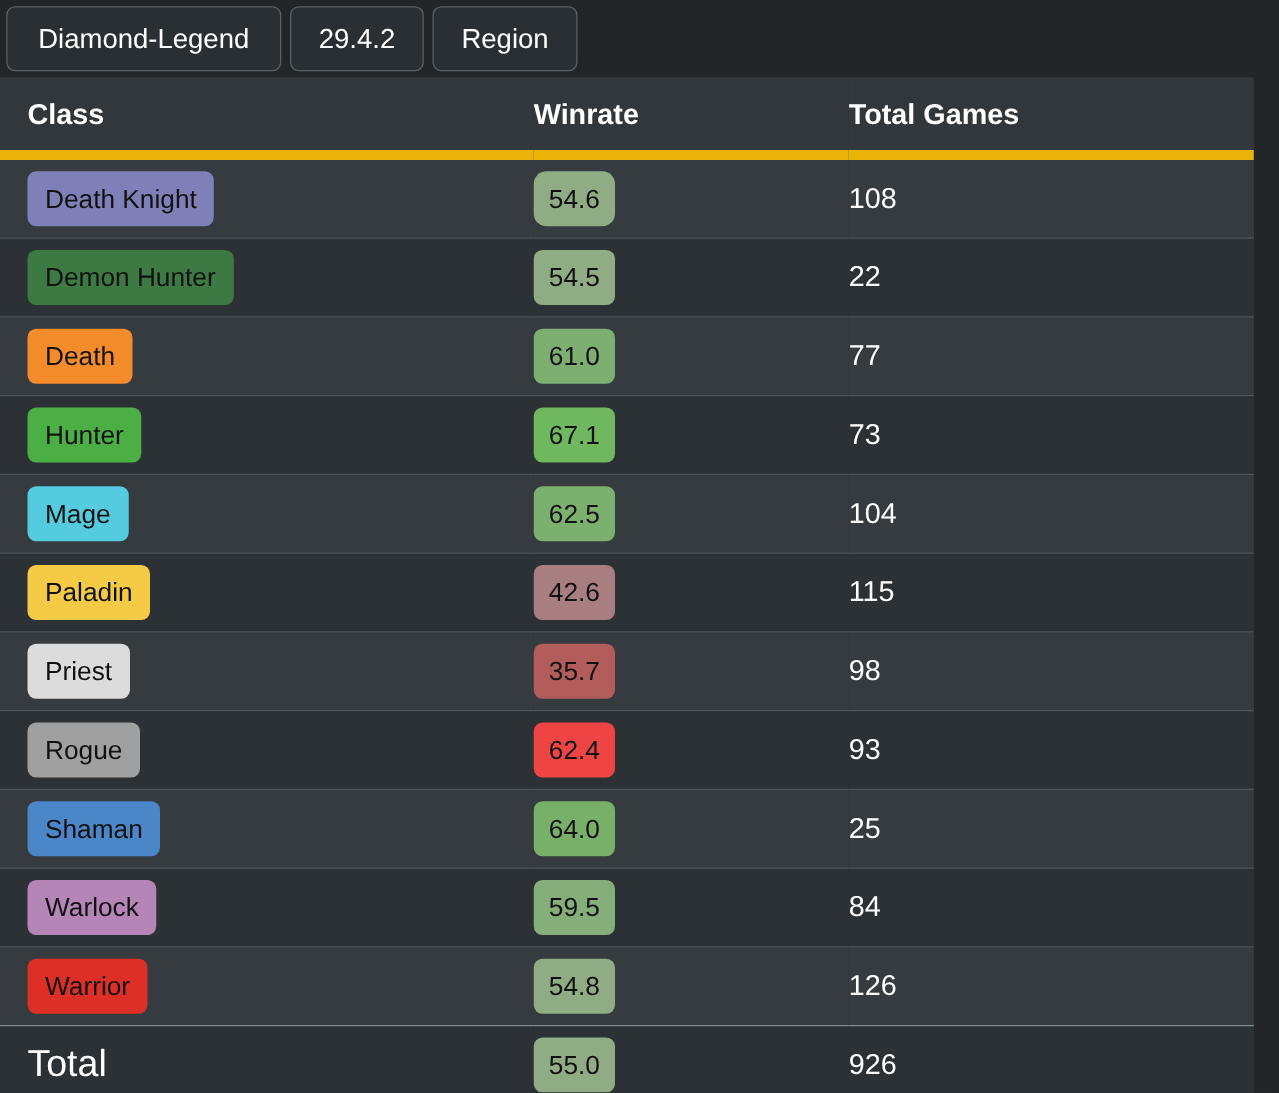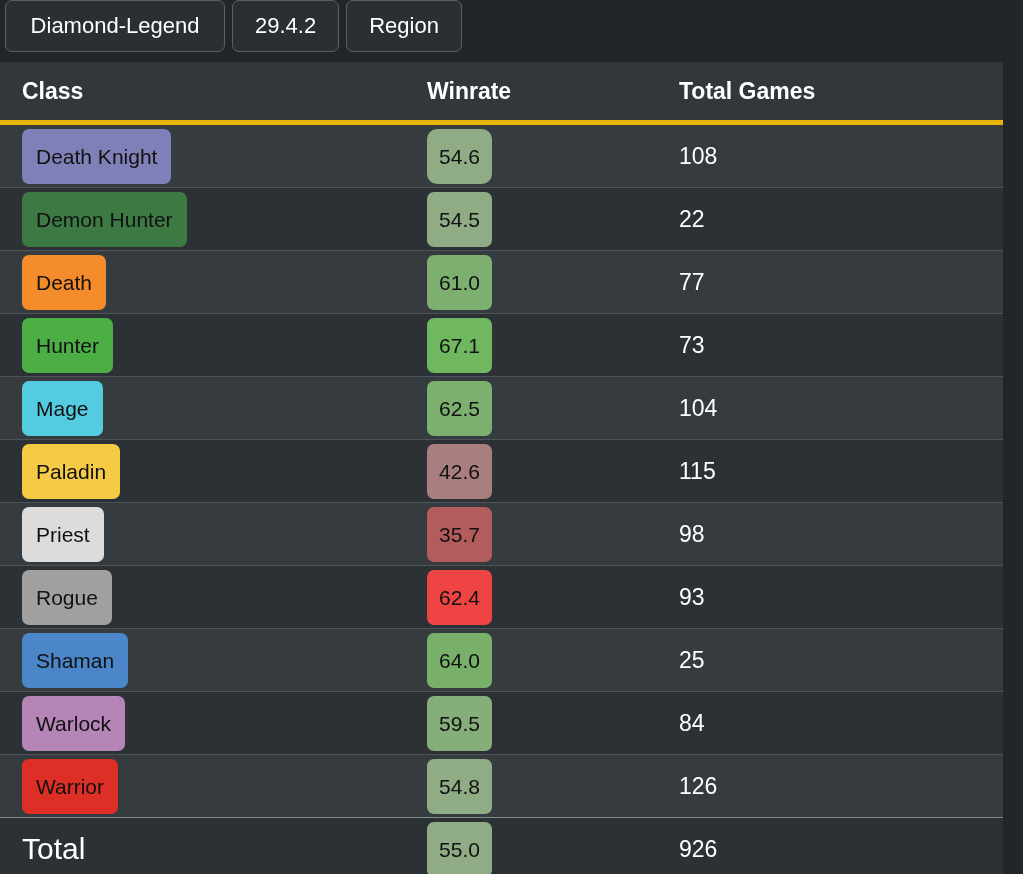--- a/index.html
+++ b/index.html
@@ -21,21 +21,21 @@
   }
 
   
   .filter-bar {
     position: absolute;
     left: 0;
     top: 0;
     height: 62px;
     width: 973px;
     display: flex;
-    align-items: flex-start;
+    align-items: center;
     gap: 7px;
     padding-left: 5px;
     box-sizing: border-box;
     background: #222629;
   }
 
   .filter-btn {
     height: 52px;
     box-sizing: border-box;
     border: 1px solid #5a6166;
@@ -75,21 +75,21 @@
 
   thead th {
     background: #31373a;
     color: #ffffff;
     font-size: 23px;
     font-weight: bold;
     text-align: left;
     height: 58px;
     padding: 0;
     vertical-align: middle;
-    border-bottom: 5px solid #eab308;
+    border-bottom: 8px solid #eab308;
   }
   thead th .hd { padding-left: 22px; }
   thead th.th-win .hd  { padding-left: 0; }
   thead th.th-games .hd { padding-left: 0; }
 
   tbody tr { height: 62px; }
   tbody tr.odd  { background: #353b3e; }
   tbody tr.even { background: #2b3134; }
   tbody tr.total-row { background: #2b3134; }
 
@@ -104,21 +104,21 @@
 
   .cell-class { padding-left: 22px; }
   .cell-win   { padding-left: 0; }
   .cell-games { padding-left: 0; }
 
   
   .pill {
     display: inline-flex;
     align-items: center;
     justify-content: flex-start;
-    height: 55px;
+    height: 44px;
     border-radius: 7px;
     padding: 0 14px;
     font-size: 21px;
     color: #111111;
     line-height: 1;
     box-sizing: border-box;
     white-space: nowrap;
   }
   .pill.win {
     width: 65px;

